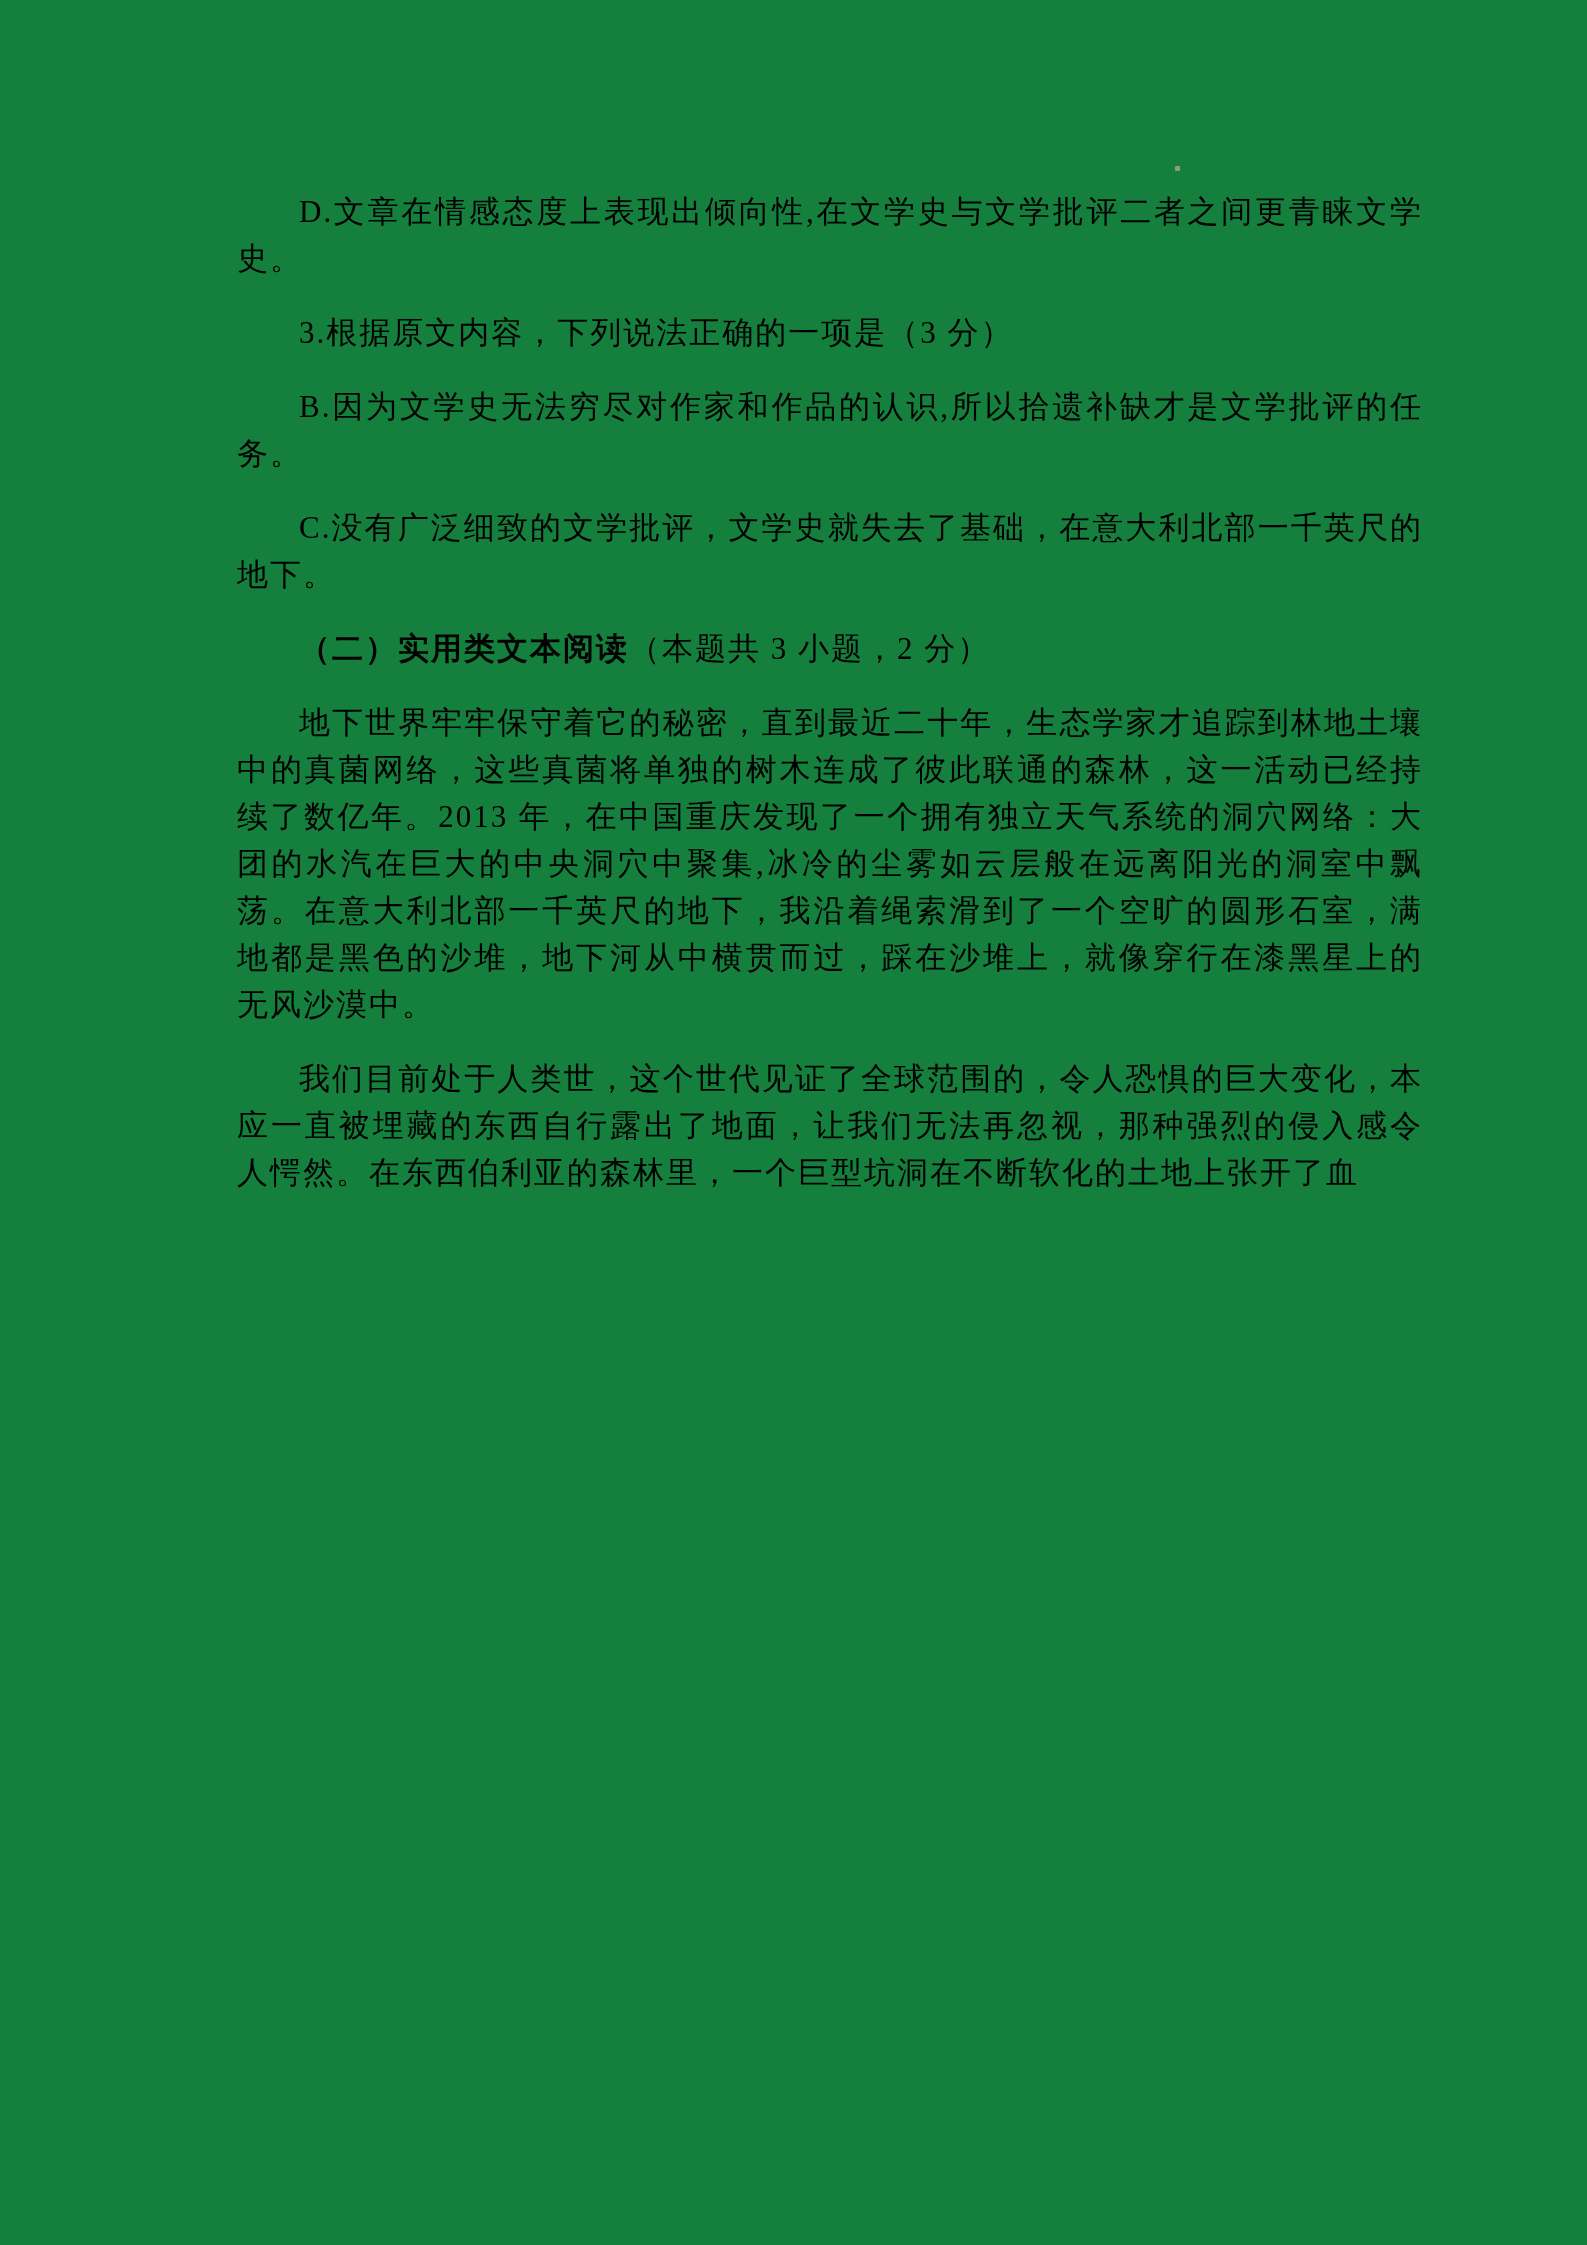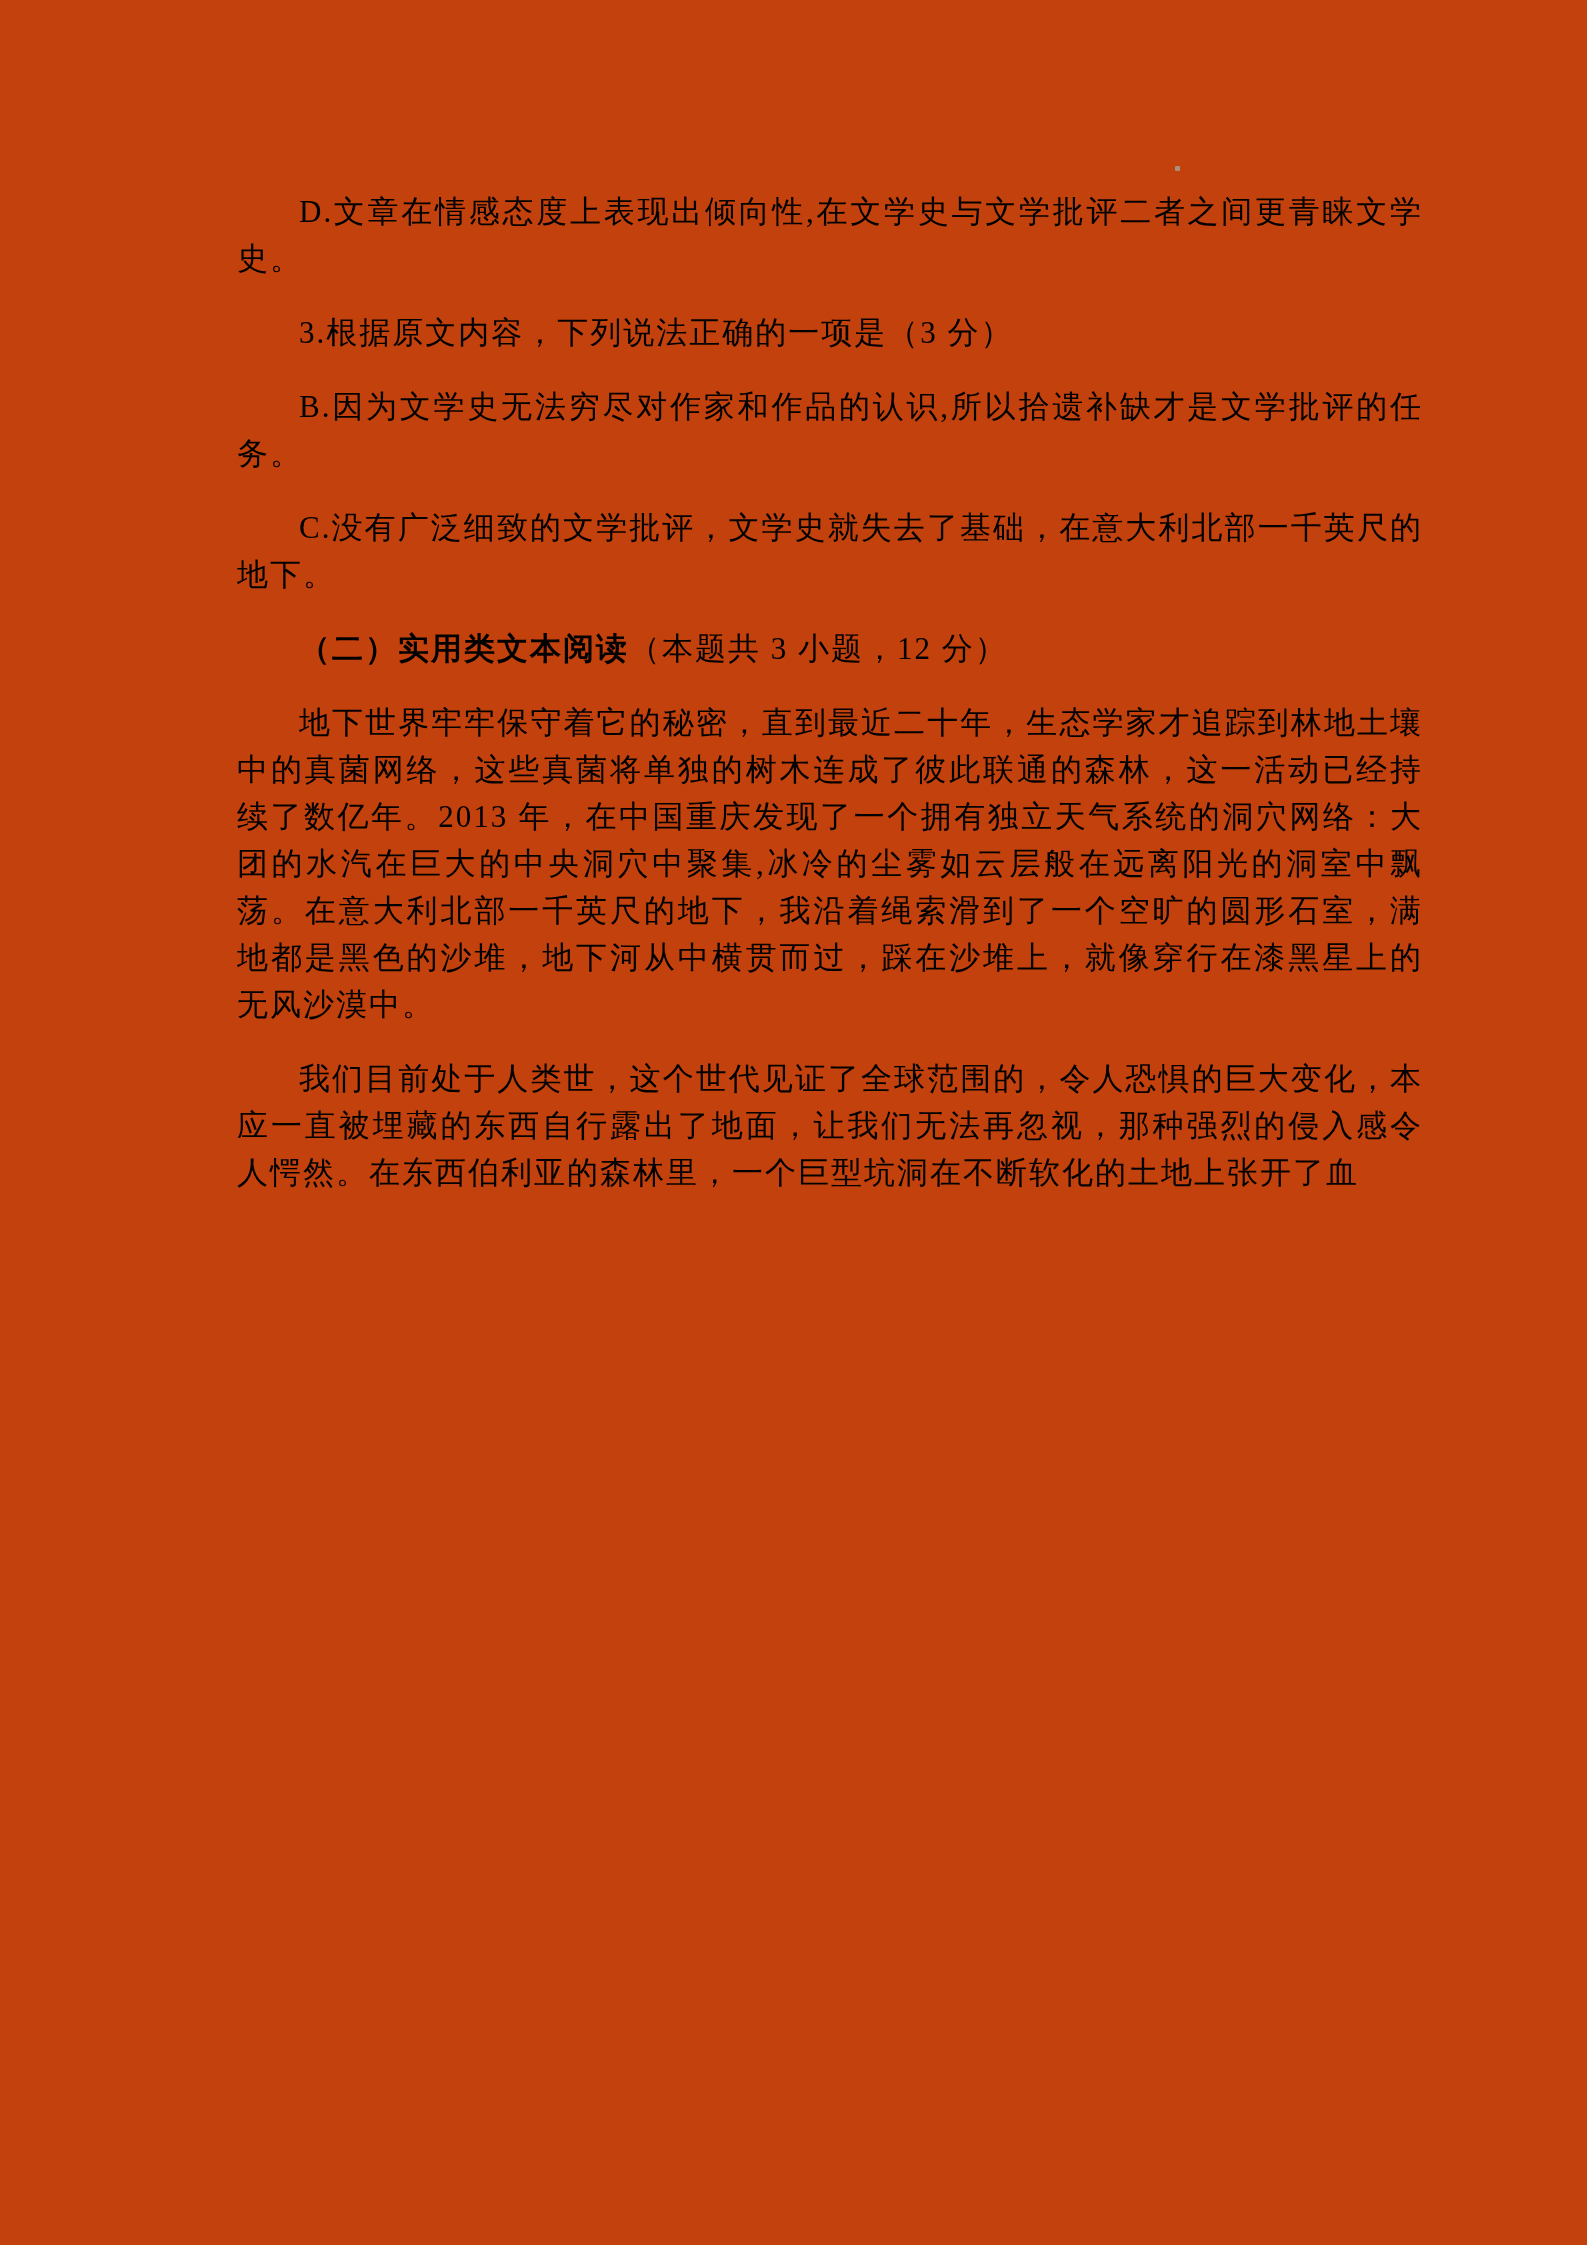--- a/index.html
+++ b/index.html
@@ -4,21 +4,21 @@
 <style>
   html, body {
     margin: 0;
     padding: 0;
     background: #ffffff;
   }
   .page {
     position: relative;
     width: 1587px;
     height: 2245px;
-    background: #c2410c;
+    background: #15803d;
     overflow: hidden;
     font-family: "Liberation Serif", "DejaVu Serif", serif;
     color: #000000;
   }
   .text-column {
     position: absolute;
     left: 237px;
     top: 188px;
     width: 1186px;
     font-size: 31px;
@@ -61,21 +61,21 @@
 
     <p class="para">3.根据原文内容，下列说法正确的一项是（3 分）</p>
 
 
     <p class="para">B.因为文学史无法穷尽对作家和作品的认识,所以拾遗补缺才是文学批评的任务。</p>
 
     <p class="para">C.没有广泛细致的文学批评，文学史就失去了基础，在意大利北部一千英尺的地下。</p>
 
 
     <p class="para">
-      <span class="heading-bold">（二）实用类文本阅读</span><span>（本题共 3 小题，12 分）</span>
+      <span class="heading-bold">（二）实用类文本阅读</span><span>（本题共 3 小题，2 分）</span>
     </p>
 
 
 
     <p class="para">地下世界牢牢保守着它的秘密，直到最近二十年，生态学家才追踪到林地土壤中的真菌网络，这些真菌将单独的树木连成了彼此联通的森林，这一活动已经持续了数亿年。2013 年，在中国重庆发现了一个拥有独立天气系统的洞穴网络：大团的水汽在巨大的中央洞穴中聚集,冰冷的尘雾如云层般在远离阳光的洞室中飘荡。在意大利北部一千英尺的地下，我沿着绳索滑到了一个空旷的圆形石室，满地都是黑色的沙堆，地下河从中横贯而过，踩在沙堆上，就像穿行在漆黑星上的无风沙漠中。</p>
 
 
     <p class="para">我们目前处于人类世，这个世代见证了全球范围的，令人恐惧的巨大变化，本应一直被埋藏的东西自行露出了地面，让我们无法再忽视，那种强烈的侵入感令人愕然。在东西伯利亚的森林里，一个巨型坑洞在不断软化的土地上张开了血</p>
 
   </div>

